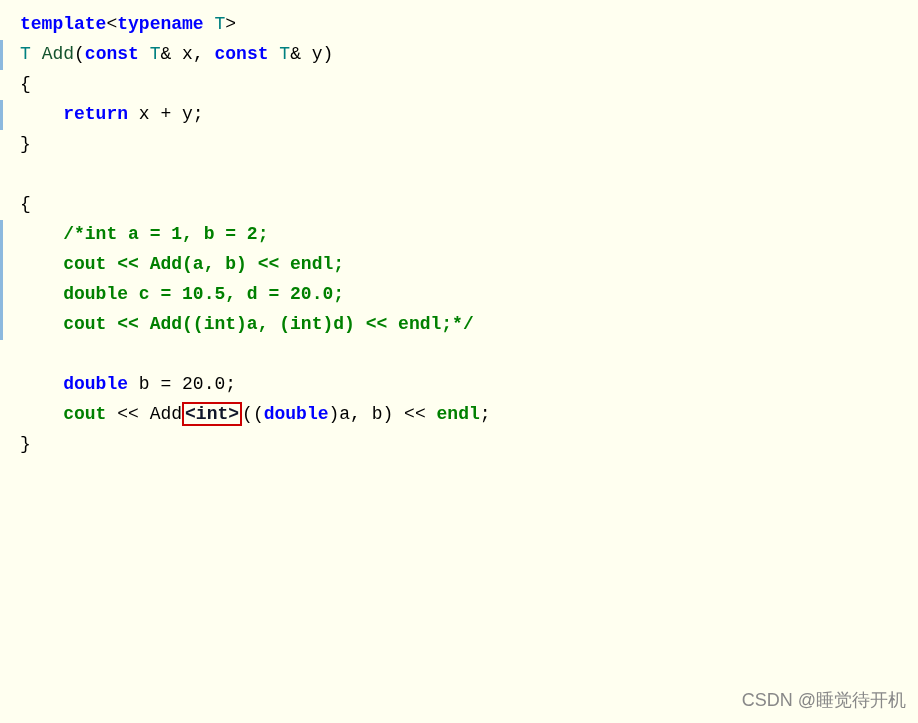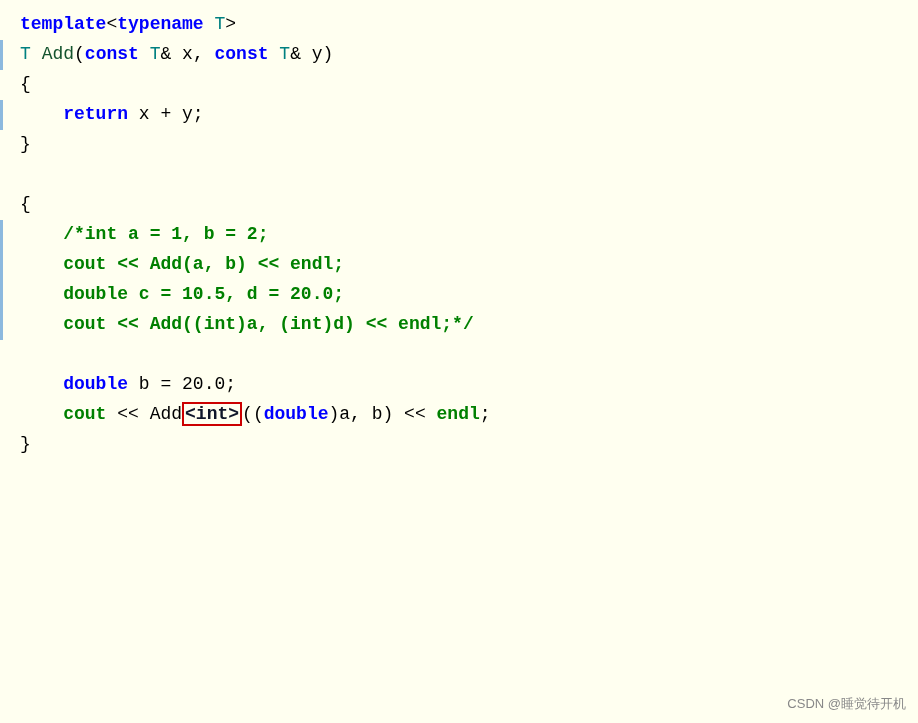--- a/index.html
+++ b/index.html
@@ -59,21 +59,21 @@
       color: #0f172a;
       font-weight: bold;
       margin-top: 44px;
     }
 
     .csdn-watermark {
       position: absolute;
       bottom: 8px;
       right: 12px;
       color: #888;
-      font-size: 13px;
+      font-size: 18px;
       font-family: Arial, sans-serif;
     }
 
     
     .left-bar {
       position: absolute;
       left: 0;
       top: 0;
       bottom: 0;
       width: 3px;

